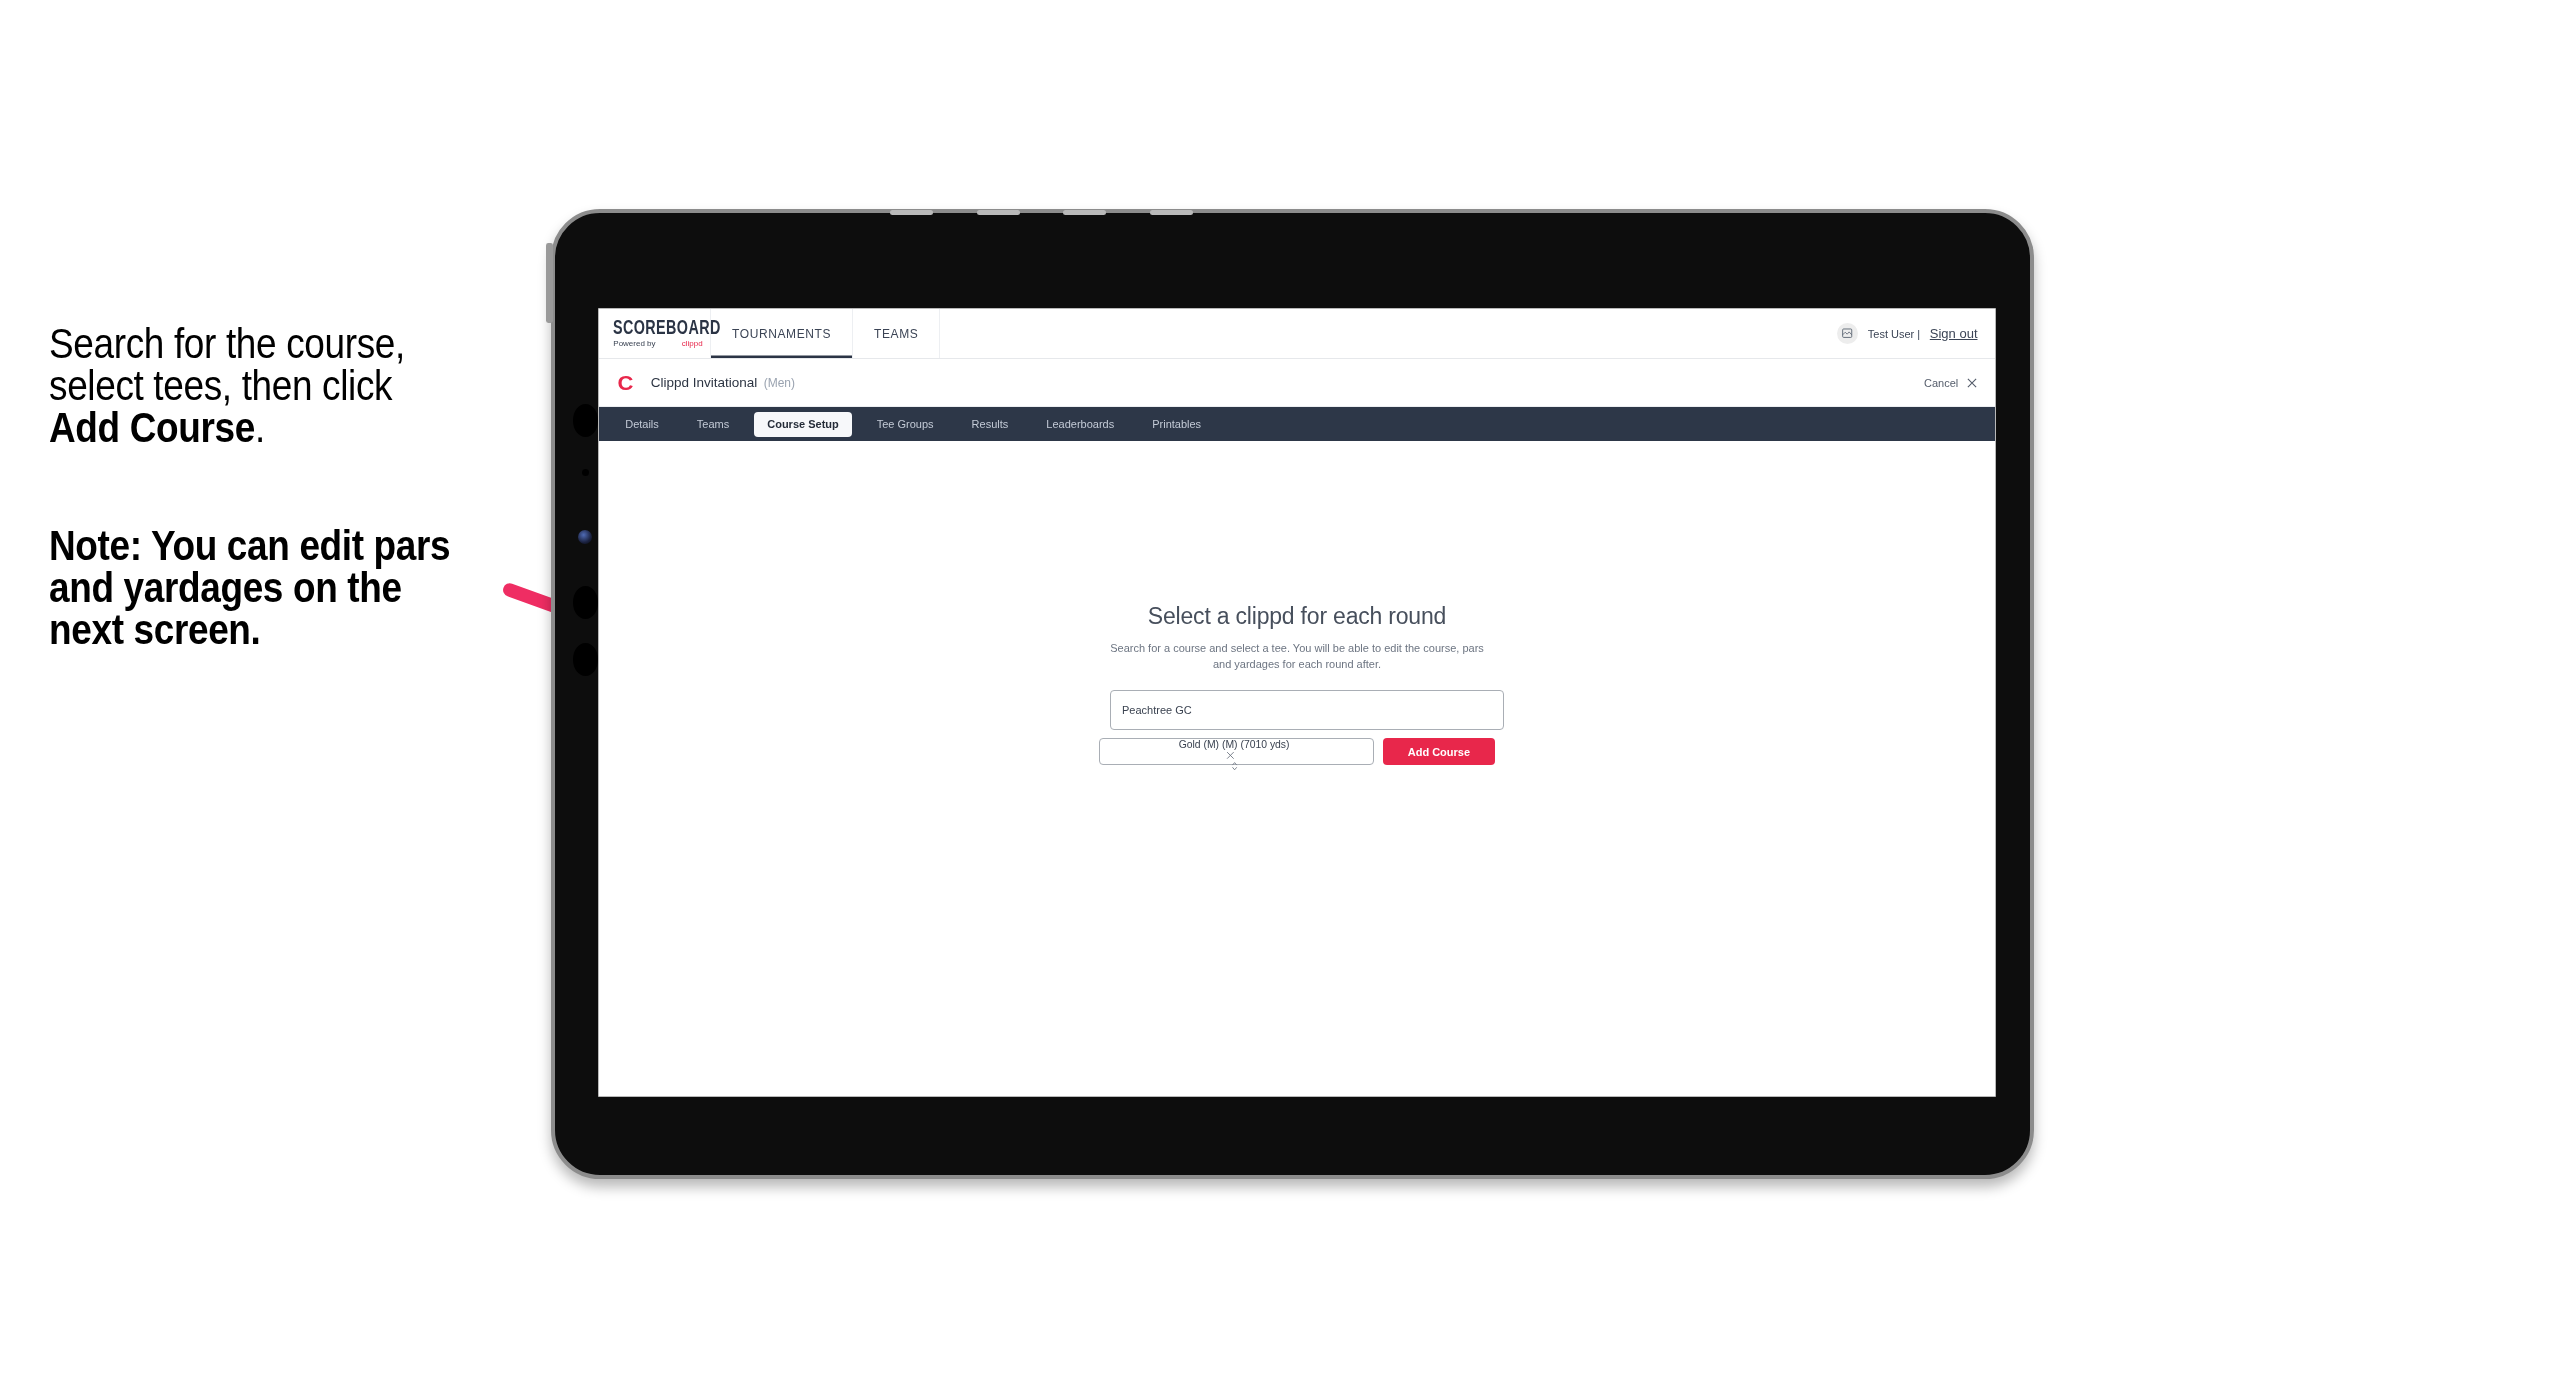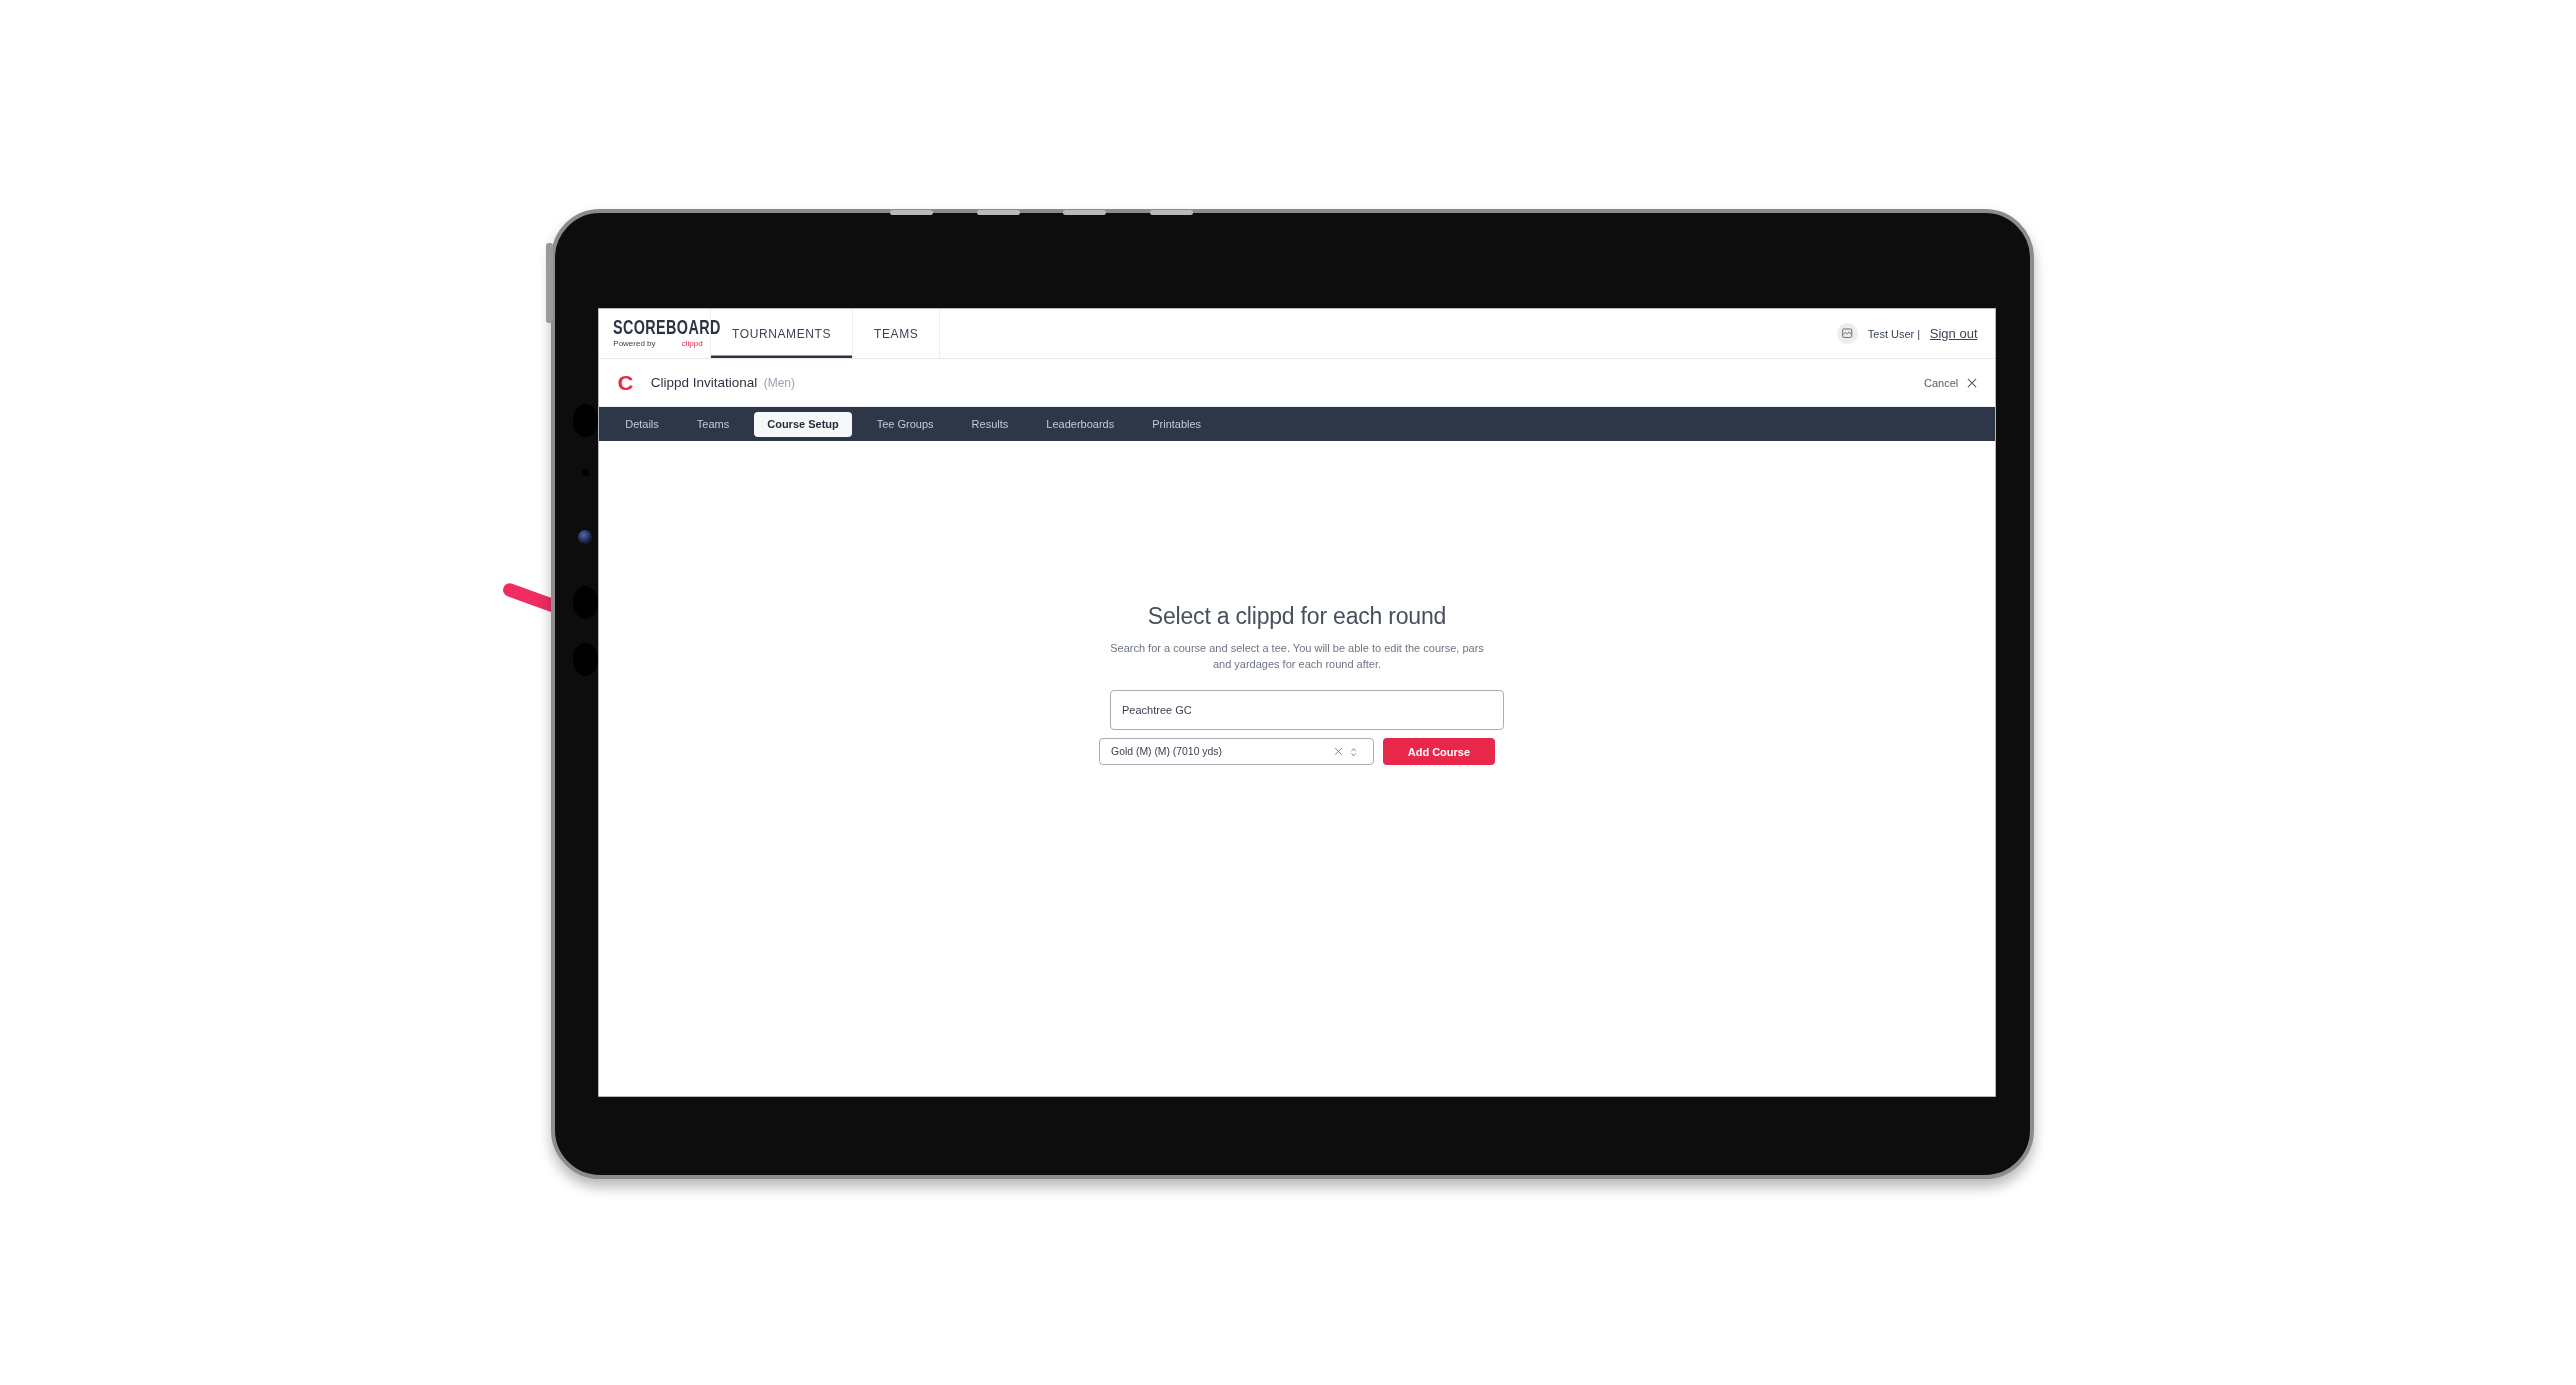--- a/index.html
+++ b/index.html
@@ -204,39 +204,46 @@
   .course-input::placeholder { color:#9aa1ad; }
   .tee-row { margin-top: 8.8px; display:flex; align-items:center; gap: 8.8px; }
   .tee-select {
     width: 275px; height: 27px;
     border: 0.8px solid #a9aeb5;
     border-radius: 4px;
     display:flex; align-items:center;
     padding: 0 16px 0 11px;
     background:#fff;
     cursor: pointer;
+    flex-direction: column;
   }
   .tee-value { flex:1; font-size:10.4px; color:#3a4250; }
   .tee-clear { font-size: 11px; color:#6c7380; margin-right: 7.2px; cursor:pointer; line-height:1; }
   .tee-caret { color:#6c7380; line-height:1; display:flex; flex-direction:column; gap:0.8px; }
   .add-btn {
     width: 112px; height: 27px;
     background: #e8274b;
     color:#fff;
     border:none; border-radius:4px;
     font-size: 11px; font-weight: 600;
     font-family:"Liberation Sans", sans-serif;
     cursor:pointer;
   }
 </style>
 </head>
 <body>
 
 <div id="stage">
 
+  <div class="instructions">
+    <div class="instr-para p1">
+      <span>Search for the course, select tees, then click </span><b>Add Course</b><span>.</span>
+    </div>
+    <div class="instr-para p2">Note: You can edit pars and yardages on the next screen.</div>
+  </div>
 
   <svg class="arrow-svg" viewBox="0 0 760 330">
     <line x1="40" y1="40" x2="672" y2="268" stroke="#ef2d63" stroke-width="17" stroke-linecap="round"></line>
     <polygon points="700,292 684,243 640,268" fill="#ef2d63"></polygon>
   </svg>
 
   <div class="tablet">
     <div class="top-dots">
         <i></i>
         <i></i>

